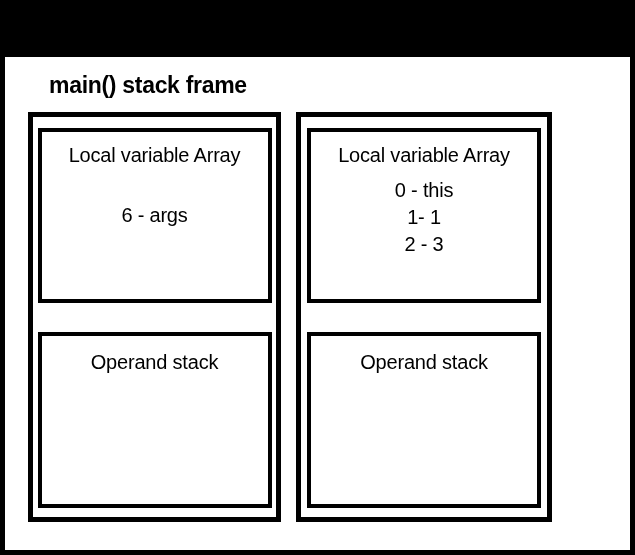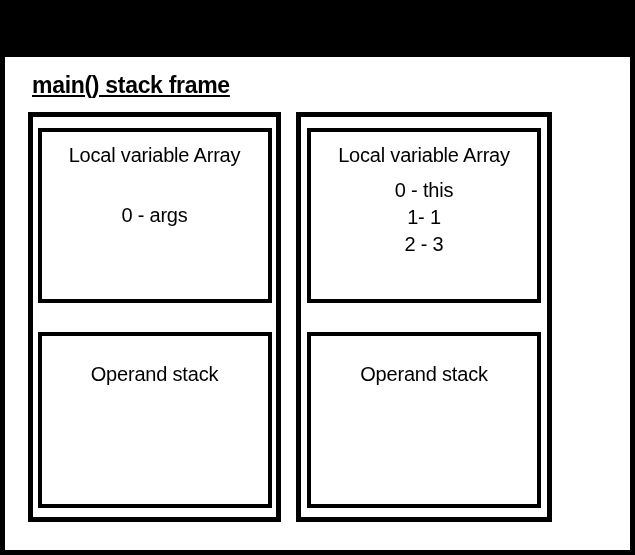--- a/index.html
+++ b/index.html
@@ -24,21 +24,21 @@
   }
   .frame-title {
     position: absolute;
     top: 15px;
     font-size: 23px;
     font-weight: bold;
     color: #000000;
     white-space: nowrap;
     letter-spacing: -0.3px;
   }
-  .frame-title.main-title { left: 27px; text-decoration: underline; }
+  .frame-title.main-title { left: 44px; }
   .frame-title.add-title  { left: 291px; }
   .stack-frame {
     position: absolute;
     top: 55px;
     height: 410px;
     border: 5px solid #000000;
     background: #ffffff;
   }
   .stack-frame.frame-main { left: 23px;  width: 253px; }
   .stack-frame.frame-add  { left: 291px; width: 256px; }
@@ -61,21 +61,21 @@
   }
   .operand-box {
     margin-top: 29px;
     height: 176px;
   }
   .box-title {
     margin-top: 10px;
     line-height: 27px;
     white-space: nowrap;
   }
-  .operand-box .box-title { margin-top: 25px; }
+  .operand-box .box-title { margin-top: 13px; }
   .entries {
     display: flex;
     flex-direction: column;
     align-items: center;
   }
   .frame-main .entries { margin-top: 33px; }
   .frame-add  .entries { margin-top: 8px; }
   .entries div {
     line-height: 27px;
     text-align: center;
@@ -88,21 +88,21 @@
 <div class="canvas">
   <div class="white-area">
 
     <div class="frame-title main-title">main() stack frame</div>
 
 
     <div class="stack-frame frame-main">
       <div class="inner-box lva-box">
         <div class="box-title">Local variable Array</div>
         <div class="entries">
-            <div>0 - args</div>
+            <div>6 - args</div>
           </div>
       </div>
       <div class="inner-box operand-box">
         <div class="box-title">Operand stack</div>
         <div class="entries"></div>
       </div>
     </div>
 
     <div class="stack-frame frame-add">
       <div class="inner-box lva-box">

